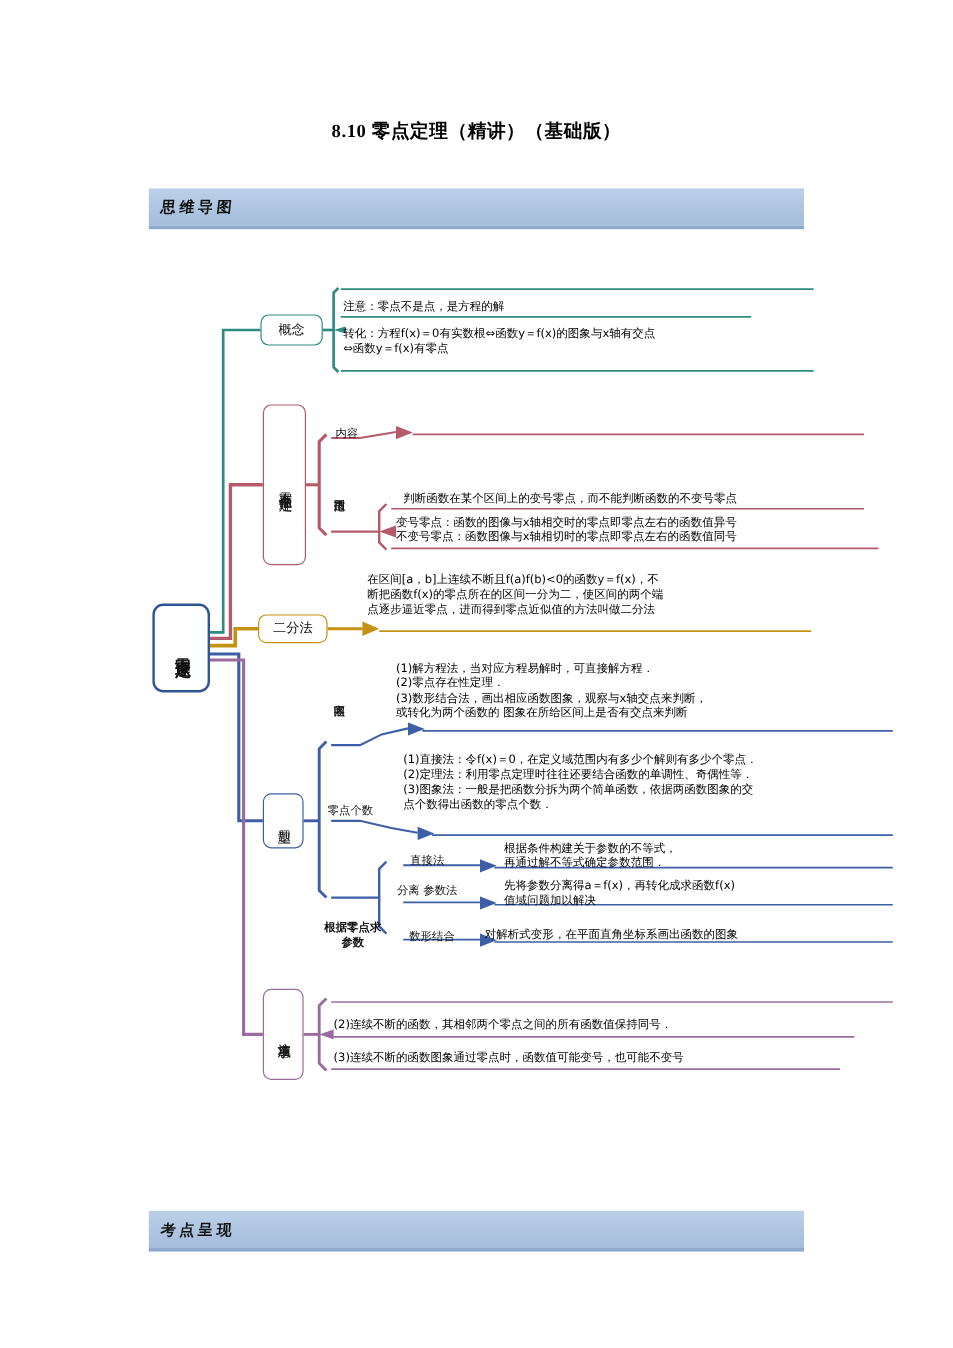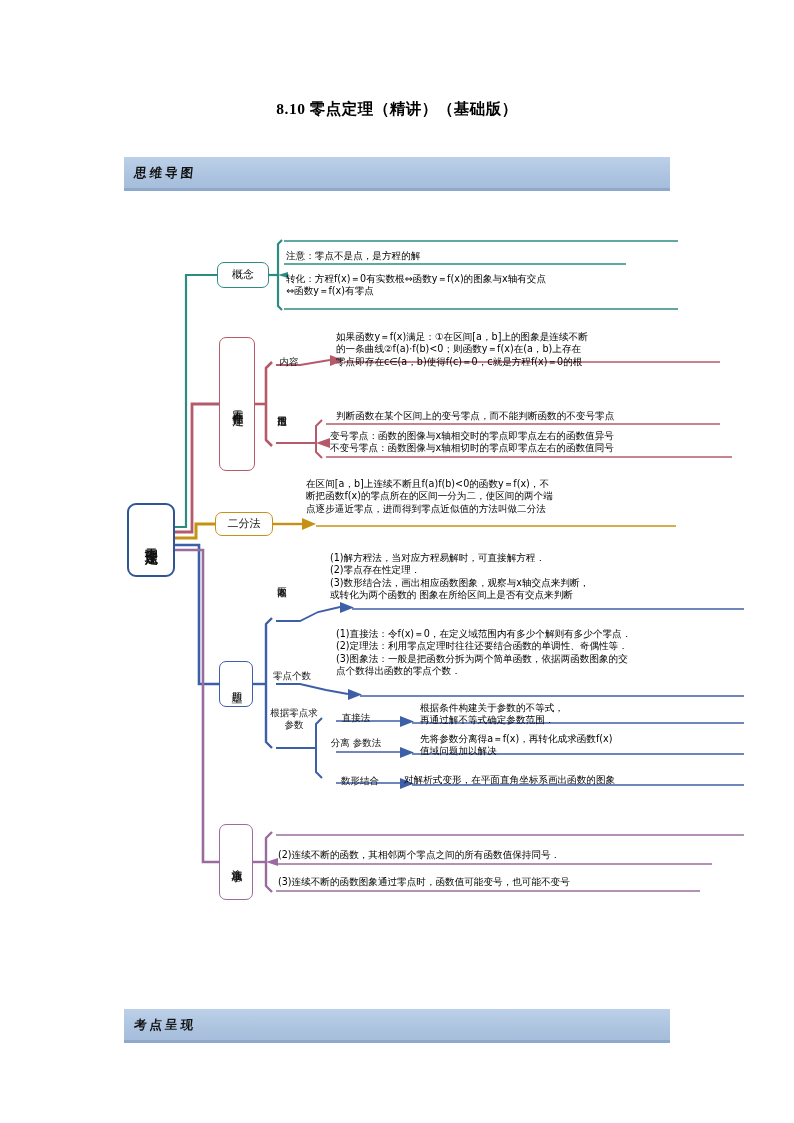--- a/index.html
+++ b/index.html
@@ -196,23 +196,20 @@
     <div class="node node-root vert">零点定理</div>
 
     <div class="node node-concept">概念</div>
     <div class="leaf" style="left:286px;top:250px;width:400px;">注意：零点不是点，是方程的解</div>
     <div class="leaf" style="left:286px;top:273px;width:420px;">转化：方程f(x)＝0有实数根⇔函数y＝f(x)的图象与x轴有交点
     ⇔函数y＝f(x)有零点</div>
 
     <div class="node node-theorem vert">零点存在性定理</div>
     <div class="sublabel" style="left:274px;top:357px;width:30px;">内容</div>
     <div class="sublabel vert" style="left:276px;top:378px;height:62px;">适用范围</div>
-    <div class="leaf" style="left:336px;top:331px;width:420px;">如果函数y＝f(x)满足：①在区间[a，b]上的图象是连续不断
-的一条曲线②f(a)·f(b)&lt;0；则函数y＝f(x)在(a，b)上存在
-零点即存在c∈(a，b)使得f(c)＝0，c就是方程f(x)＝0的根</div>
     <div class="leaf" style="left:336px;top:410px;width:430px;">判断函数在某个区间上的变号零点，而不能判断函数的不变号零点</div>
     <div class="leaf" style="left:330px;top:430px;width:440px;">变号零点：函数的图像与x轴相交时的零点即零点左右的函数值异号
 不变号零点：函数图像与x轴相切时的零点即零点左右的函数值同号</div>
 
     <div class="node node-bisect">二分法</div>
     <div class="leaf" style="left:306px;top:478px;width:420px;">在区间[a，b]上连续不断且f(a)f(b)&lt;0的函数y＝f(x)，不
 断把函数f(x)的零点所在的区间一分为二，使区间的两个端
 点逐步逼近零点，进而得到零点近似值的方法叫做二分法</div>
 
     <div class="node node-types vert">题型</div>
@@ -222,21 +219,21 @@
 (2)零点存在性定理．
 (3)数形结合法，画出相应函数图象，观察与x轴交点来判断，
     或转化为两个函数的 图象在所给区间上是否有交点来判断</div>
 
     <div class="sublabel" style="left:272px;top:670px;width:40px;line-height:1.25;">零点个数</div>
     <div class="leaf" style="left:336px;top:628px;width:440px;">(1)直接法：令f(x)＝0，在定义域范围内有多少个解则有多少个零点．
 (2)定理法：利用零点定理时往往还要结合函数的单调性、奇偶性等．
 (3)图象法：一般是把函数分拆为两个简单函数，依据两函数图象的交
     点个数得出函数的零点个数．</div>
 
-    <div class="sublabel" style="left:266px;top:707px;width:56px;line-height:1.25;">根据零点求参数</div>
+    <div class="sublabel" style="left:266px;top:768px;width:56px;line-height:1.25;font-weight:bold;">根据零点求参数</div>
 
     <div class="sublabel" style="left:330px;top:713px;width:52px;">直接法</div>
     <div class="leaf" style="left:420px;top:702px;width:330px;">根据条件构建关于参数的不等式，
 再通过解不等式确定参数范围．</div>
 
     <div class="sublabel" style="left:330px;top:737px;width:52px;line-height:1.25;">分离
 参数法</div>
     <div class="leaf" style="left:420px;top:733px;width:330px;">先将参数分离得a＝f(x)，再转化成求函数f(x)
 值域问题加以解决</div>
 

